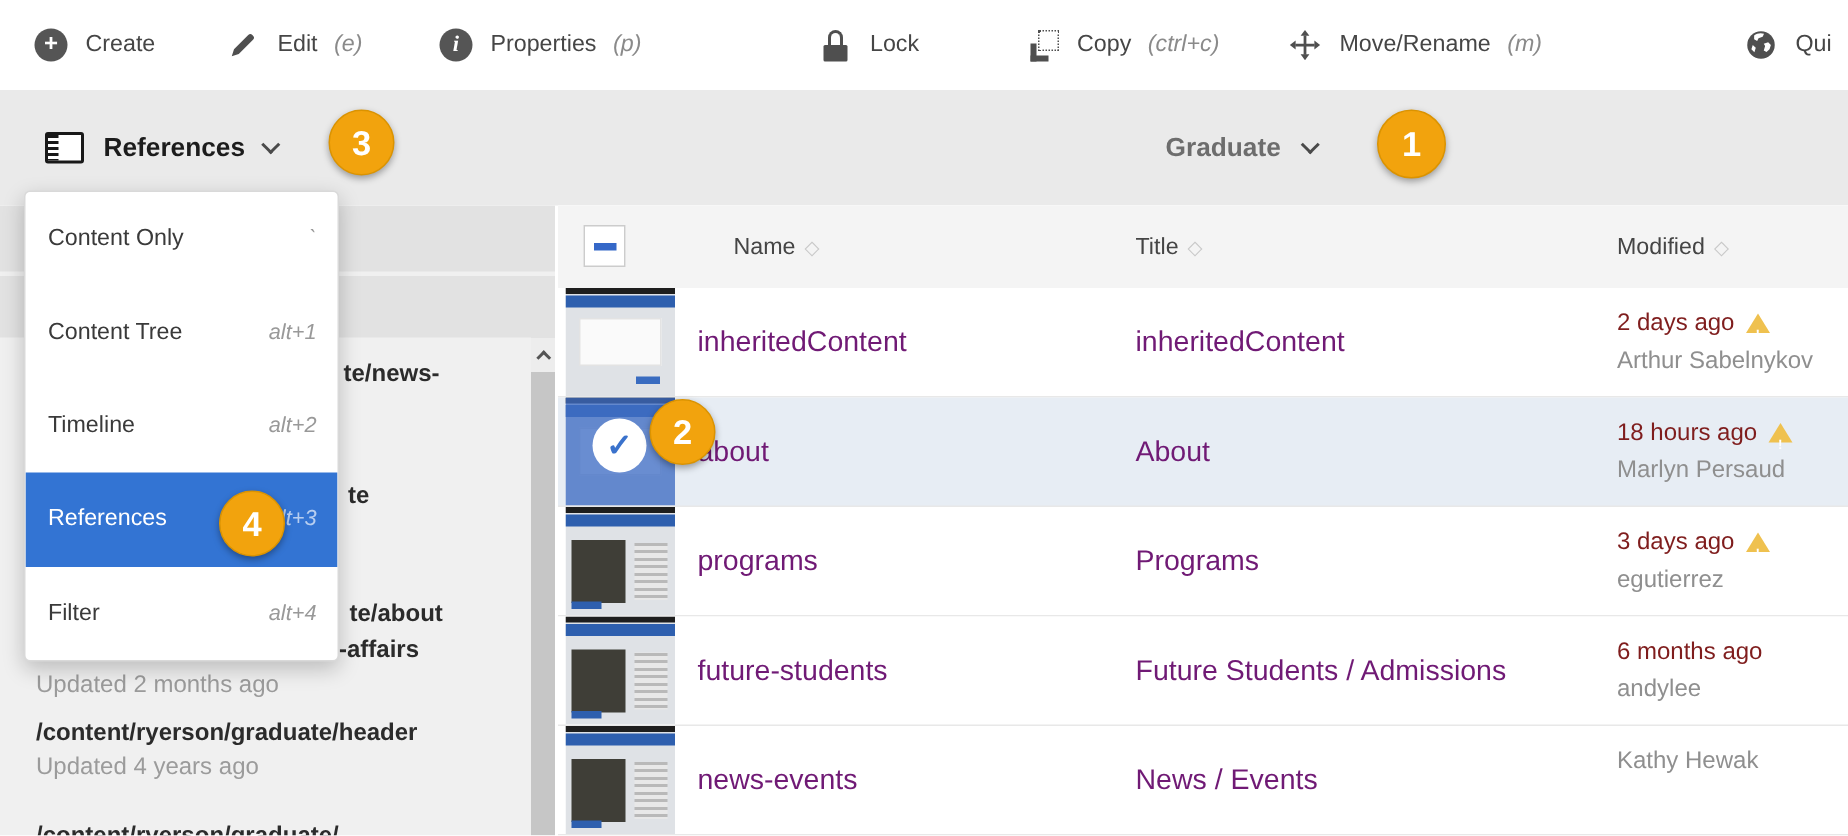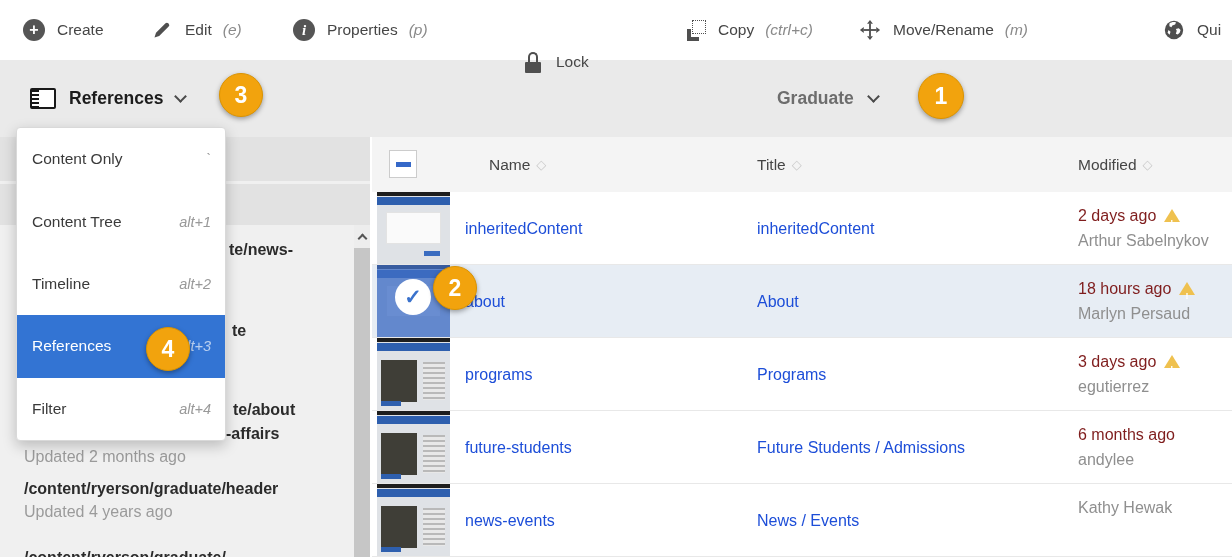--- a/index.html
+++ b/index.html
@@ -66,22 +66,22 @@
   .thead{position:absolute;left:0;top:0;width:860px;height:55px;background:#F4F4F4}
   .th-cell{position:absolute;top:0;height:55px;display:flex;align-items:center;gap:6px;
            font-size:15.5px;color:#454545;cursor:pointer}
   .sort{color:#c8c8c8;font-size:13px}
   .hd-check{position:absolute;left:17px;top:13px;width:28px;height:28px;background:#fff;
             border:1px solid #ccc;display:flex;align-items:center;justify-content:center;cursor:pointer}
   .hd-dash{width:15px;height:5px;background:#3568C8}
   .row{position:absolute;left:0;width:860px;height:73px;background:#fff;border-bottom:1px solid #E8E8E8;cursor:pointer}
   .row.selected{background:#E7EDF4}
   .thumb{position:absolute;left:5px;top:0;width:73px;height:72px;overflow:hidden}
-  .cell{position:absolute;top:0;height:73px;display:flex;align-items:center;font-size:16px;
-        color:#1d4ed8;white-space:nowrap}
+  .cell{position:absolute;top:0;height:73px;display:flex;align-items:center;font-size:19px;
+        color:#701a75;white-space:nowrap}
   .cell.name{left:93px}.cell.title{left:385px}
   .mod{position:absolute;left:706px;top:11px;font-size:16px;line-height:25px;white-space:nowrap}
   .mod-date{display:flex;align-items:center;gap:8px;color:#7f1d1d}
   .mod-user{color:#8f8f8f}
   .warn{position:relative;width:0;height:0;border-left:8px solid transparent;
         border-right:8px solid transparent;border-bottom:13px solid #EFC14F}
   .warn::after{content:"!";position:absolute;left:-2px;top:1.5px;font-size:9px;font-weight:bold;color:#fff}
 
   
   .th{position:absolute;left:0;top:0;width:73px;height:72px;background:#DFE2E6}
@@ -121,21 +121,21 @@
       <span class="tb-label">Edit</span>
       <span class="tb-shortcut">(e)</span>
     </div>
     <div class="tb-item" style="left: 292px;">
       <span class="tb-icon">
         <span class="ic-circle info">i</span>
       </span>
       <span class="tb-label">Properties</span>
       <span class="tb-shortcut">(p)</span>
     </div>
-    <div class="tb-item" style="left: 521px; margin-top: 32px;">
+    <div class="tb-item" style="left: 545px;">
       <span class="tb-icon">
         <span class="ic-lock">
           <span class="shackle"></span>
           <span class="lbody"></span>
         </span>
       </span>
       <span class="tb-label">Lock</span>
     </div>
     <div class="tb-item" style="left: 858px;">
       <span class="tb-icon">

